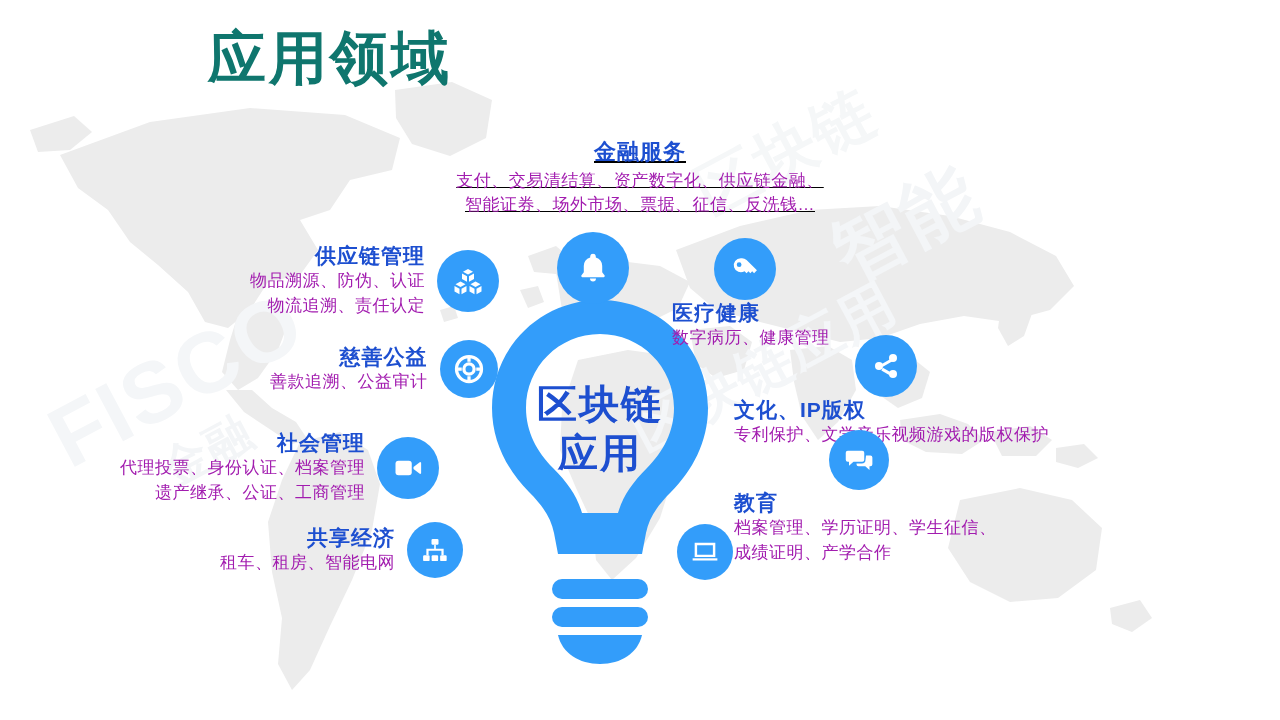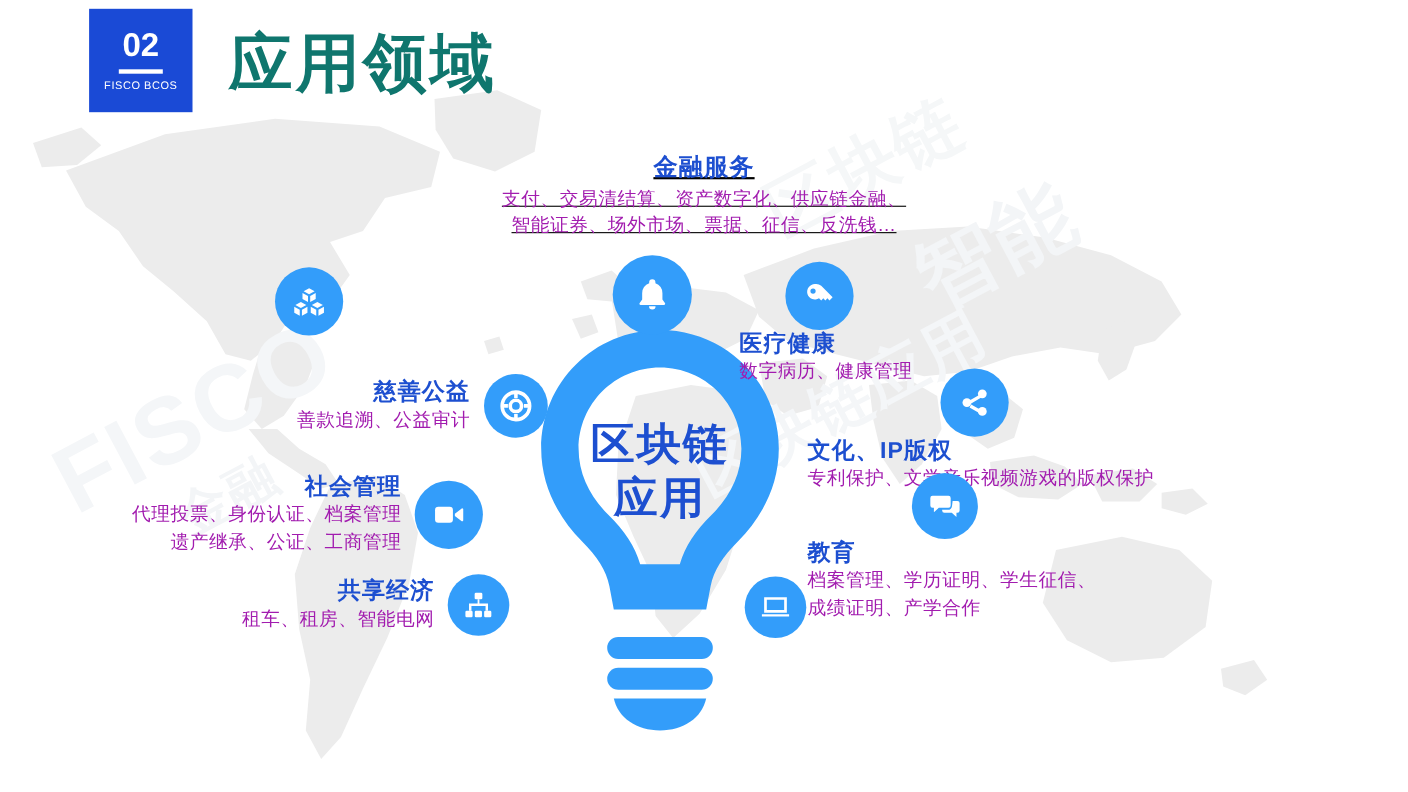--- a/index.html
+++ b/index.html
@@ -150,25 +150,20 @@
     </svg>
   </div>
 
   <div class="watermark wm1">FISCO</div>
   <div class="watermark wm2">金融</div>
   <div class="watermark wm3">智能</div>
   <div class="watermark wm4">区块链应用</div>
   <div class="watermark wm5">区块链</div>
 
   <div class="header">
-    <div class="badge">
-      <div class="badge-num">02</div>
-      <div class="badge-rule"></div>
-      <div class="badge-sub">FISCO BCOS</div>
-    </div>
     <div class="page-title">应用领域</div>
   </div>
 
   <div class="bulb">
     <svg viewBox="0 0 260 370" aria-hidden="true">
       <path fill="#339dfa" d="M130 4C70 4 22 52 22 112c0 34 16 63 37 84 14 14 22 26 25 41l4 21h84l4-21c3-15 11-27 25-41 21-21 37-50 37-84C238 52 190 4 130 4zm0 34c41 0 74 33 74 74 0 24-11 44-27 60-15 15-24 28-29 45h-36c-5-17-14-30-29-45-16-16-27-36-27-60 0-41 33-74 74-74z"></path>
       <rect x="82" y="283" width="96" height="20" rx="10" fill="#339dfa"></rect>
       <rect x="82" y="311" width="96" height="20" rx="10" fill="#339dfa"></rect>
       <path fill="#339dfa" d="M88 339h84c-4 18-21 29-42 29s-38-11-42-29z"></path>
     </svg>
@@ -188,20 +183,25 @@
   <div class="bell-wrap">
     <div class="icon-circle" style="width:72px;height:72px;">
       <svg width="34" height="34" viewBox="0 0 24 24" fill="#ffffff" aria-hidden="true">
         <path d="M12 2a2 2 0 0 1 2 2v.6A6.5 6.5 0 0 1 18.5 11v4l1.6 2.2a.8.8 0 0 1-.65 1.3H4.55a.8.8 0 0 1-.65-1.3L5.5 15v-4A6.5 6.5 0 0 1 10 4.6V4a2 2 0 0 1 2-2z"></path>
         <path d="M9.9 19.4h4.2a2.1 2.1 0 0 1-4.2 0z"></path>
       </svg>
     </div>
   </div>
 
   <div class="node left" id="node-supply">
+    <div class="txt l gap-l">
+      <div class="n-title">供应链管理</div>
+      <div class="n-desc">物品溯源、防伪、认证</div>
+      <div class="n-desc">物流追溯、责任认定</div>
+    </div>
     <div class="icon-circle" style="width:62px;height:62px;">
       <svg width="30" height="30" viewBox="0 0 24 24" fill="#ffffff" aria-hidden="true">
         <path d="M12 2.4 16 4.6 12 6.8 8 4.6z"></path>
           <path d="M7.2 5.9 11.2 8.1v4.4L7.2 10.3z"></path>
           <path d="M16.8 5.9v4.4l-4 2.2V8.1z"></path>
         <path d="M6 12.4 10 14.6 6 16.8 2 14.6z"></path>
           <path d="M1.2 15.9 5.2 18.1v4.4L1.2 20.3z"></path>
           <path d="M10.8 15.9v4.4l-4 2.2v-4.4z"></path>
         <path d="M18 12.4 22 14.6 18 16.8 14 14.6z"></path>
           <path d="M13.2 15.9 17.2 18.1v4.4l-4-2.2z"></path>

